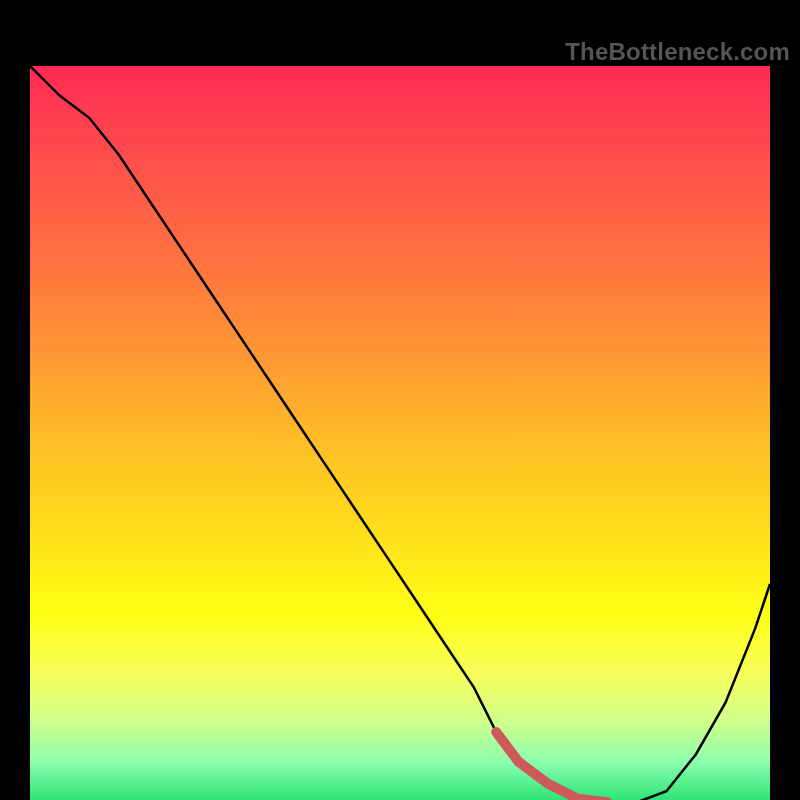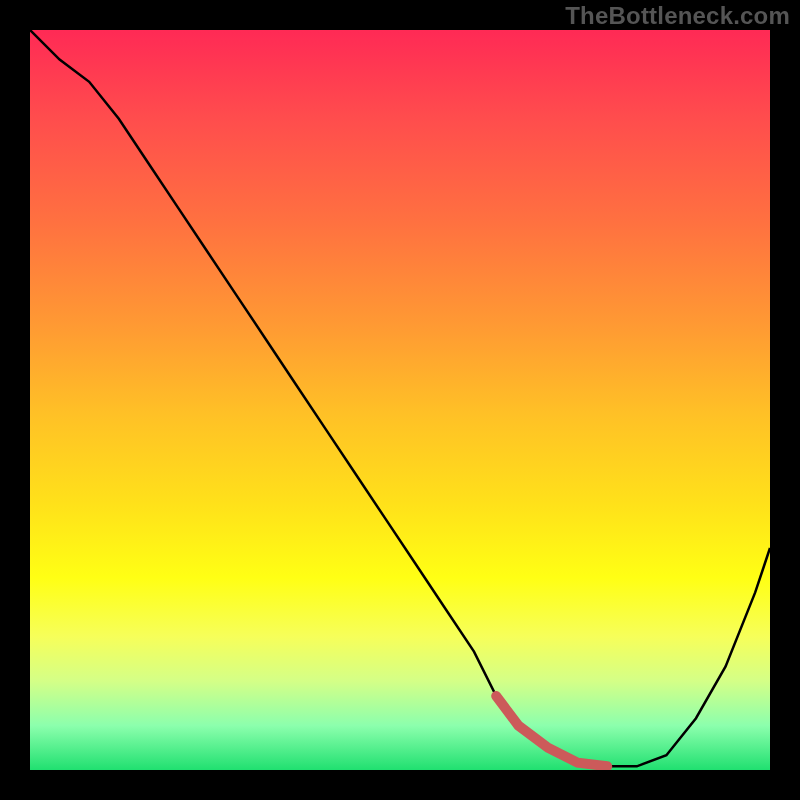--- a/index.html
+++ b/index.html
@@ -8,20 +8,21 @@
     width: 800px;
     height: 800px;
     background: #000;
     font-family: Arial, Helvetica, sans-serif;
     overflow: hidden;
   }
   .wrap {
     position: relative;
     width: 800px;
     height: 568px;
+    margin-top: 36px;
   }
   .attribution {
     position: absolute;
     top: 2px;
     right: 10px;
     color: #555;
     font-size: 24px;
     font-weight: 600;
     letter-spacing: 0.2px;
     user-select: none;

